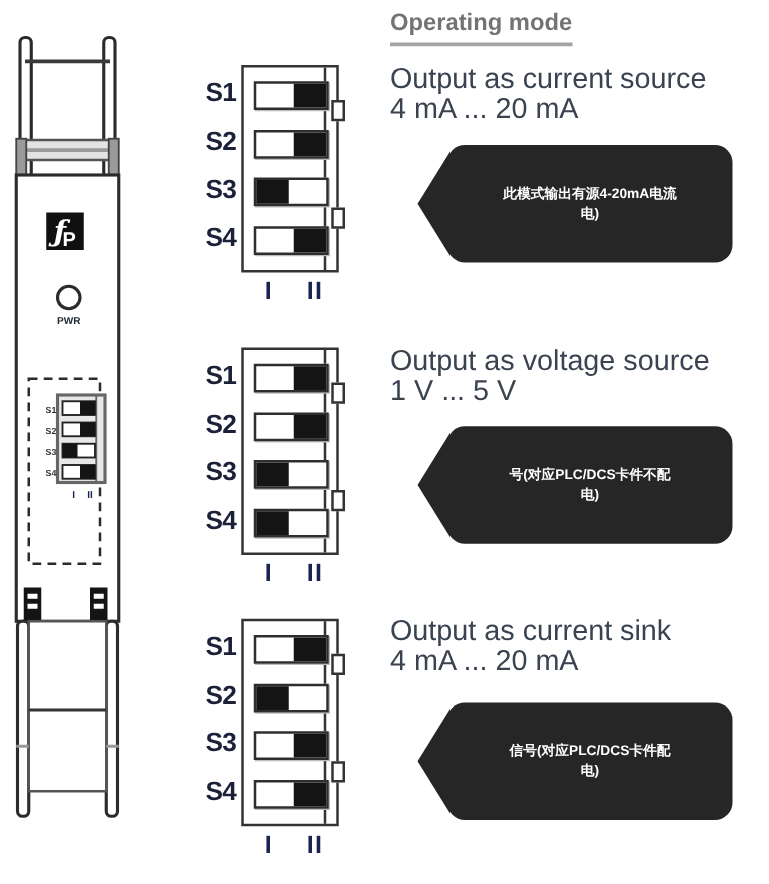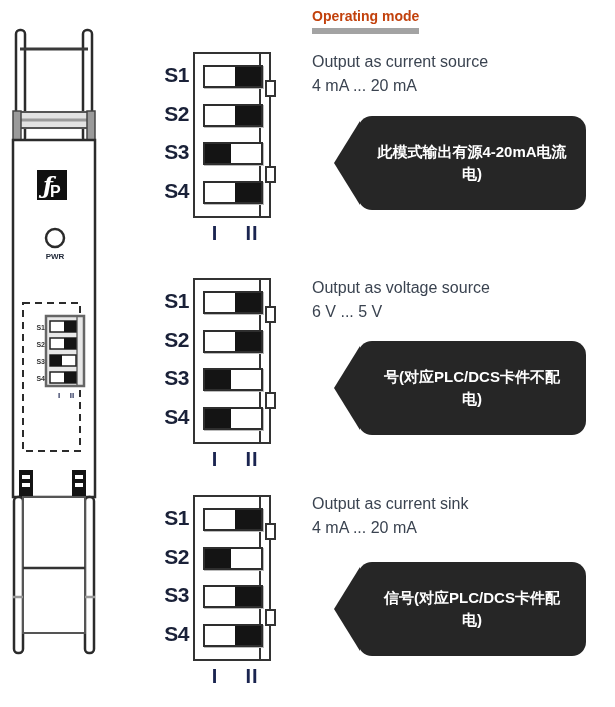--- a/index.html
+++ b/index.html
@@ -50,35 +50,35 @@
   .poslabel {
     position:absolute; font-size:20px; font-weight:bold; color:#1a2450;
     letter-spacing:1px;
   }
   .poslabel.p1 { left:51px; width:18px; text-align:center; }
   .poslabel.p2 { left:84px; width:26px; text-align:center; }
 
   
   .heading {
     position:absolute; left:312px; top:8px; margin:0;
-    font-size:14px; font-weight:bold; color:#c2410c;
-    border-bottom:6px solid #a3a3a3; padding-bottom:4px;
+    font-size:19px; font-weight:bold; color:#737373;
+    border-bottom:3px solid #a3a3a3; padding-bottom:4px;
   }
   .sec-title {
     position:absolute; left:312px; width:290px;
-    font-size:16px; color:#3a4350; line-height:24px;
+    font-size:23px; color:#3a4350; line-height:24px;
   }
   #t1 { top:50px; } #t2 { top:276px; } #t3 { top:492px; }
   .sec-title span { display:block; }
 
   .bubble {
     position:absolute; left:358px; width:228px; height:94px;
     background:#262626; border-radius:14px; color:#ffffff;
     display:flex; flex-direction:column; justify-content:center;
-    text-align:center; font-size:15px; font-weight:bold; line-height:1.5;
+    text-align:center; font-size:11px; font-weight:bold; line-height:1.5;
     box-sizing:border-box; padding:4px 10px;
   }
   .bubble::before {
     content:""; position:absolute; left:-24px; top:50%;
     transform:translateY(-50%); width:0; height:0;
     border-right:26px solid #262626;
     border-top:42px solid transparent;
     border-bottom:42px solid transparent;
   }
   #u1 { top:116px; } #u2 { top:341px; } #u3 { top:562px; }
@@ -251,21 +251,21 @@
     <span>Output as current source</span>
     <span>4 mA ... 20 mA</span>
   </div>
   <div class="bubble" id="u1">
     <span>此模式输出有源4-20mA电流</span>
     <span>电)</span>
   </div>
 
   <div class="sec-title" id="t2">
     <span>Output as voltage source</span>
-    <span>6 V ... 5 V</span>
+    <span>1 V ... 5 V</span>
   </div>
   <div class="bubble" id="u2">
     <span>号(对应PLC/DCS卡件不配</span>
     <span>电)</span>
   </div>
 
   <div class="sec-title" id="t3">
     <span>Output as current sink</span>
     <span>4 mA ... 20 mA</span>
   </div>

